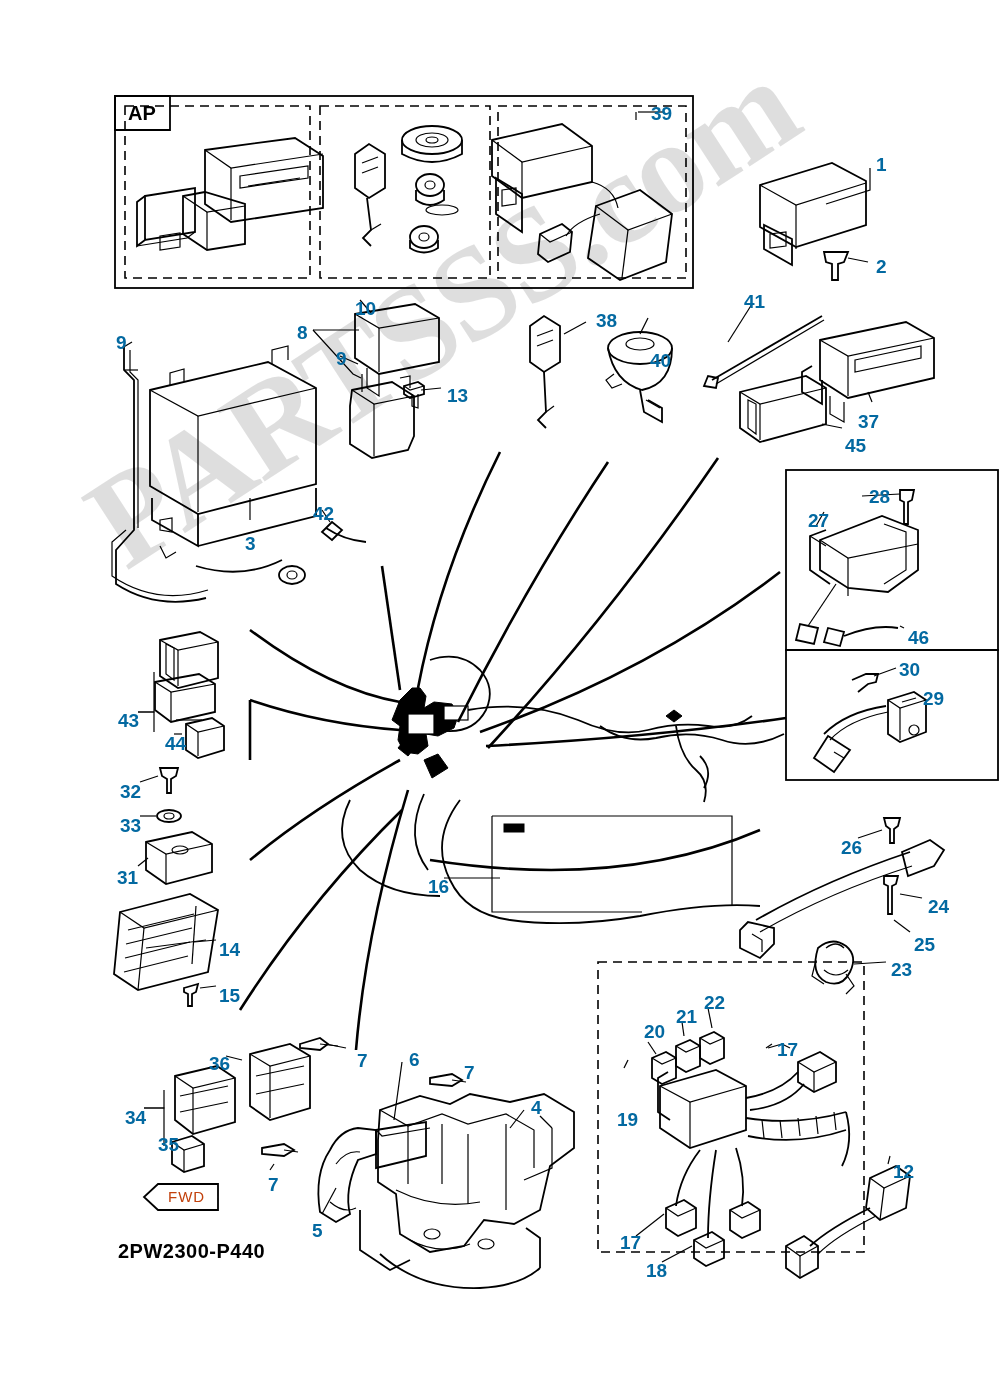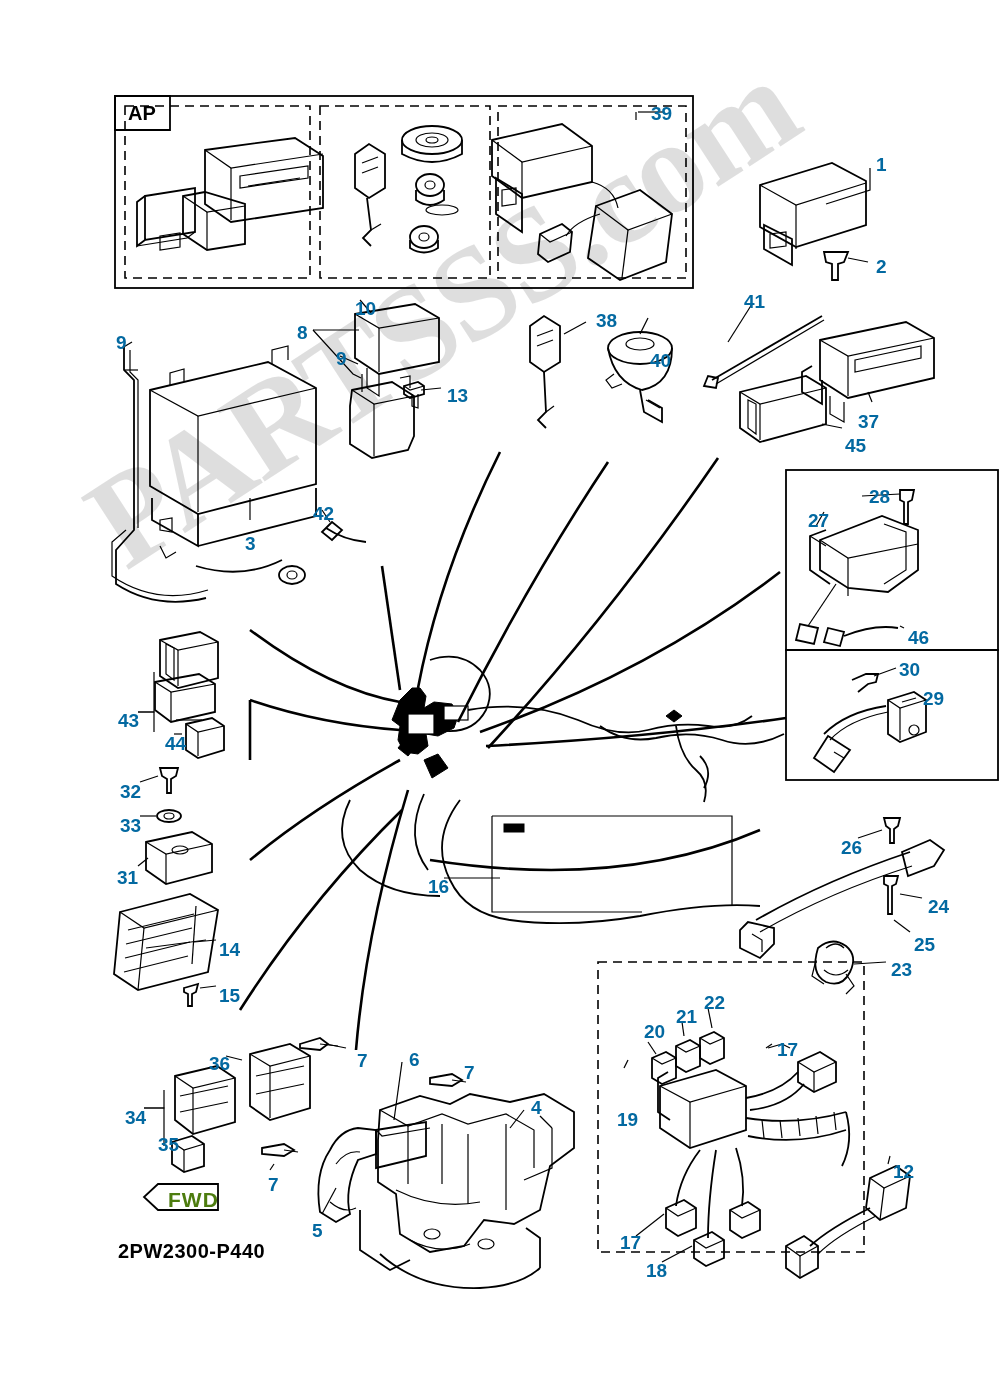--- a/index.html
+++ b/index.html
@@ -38,23 +38,23 @@
   .boxlabel {
     position: absolute;
     font-family: "Liberation Sans", sans-serif;
     font-size: 20px;
     font-weight: bold;
     color: #000000;
   }
   .fwd-text {
     position: absolute;
     font-family: "Liberation Sans", sans-serif;
-    font-size: 21px;
-    font-weight: bold;
-    color: #4d7c0f;
+    font-size: 15px;
+    font-weight: normal;
+    color: #c2410c;
     letter-spacing: 1px;
   }
   #watermark {
     position: absolute;
     left: 0;
     top: 0;
     width: 1000px;
     height: 1381px;
     pointer-events: none;
   }

